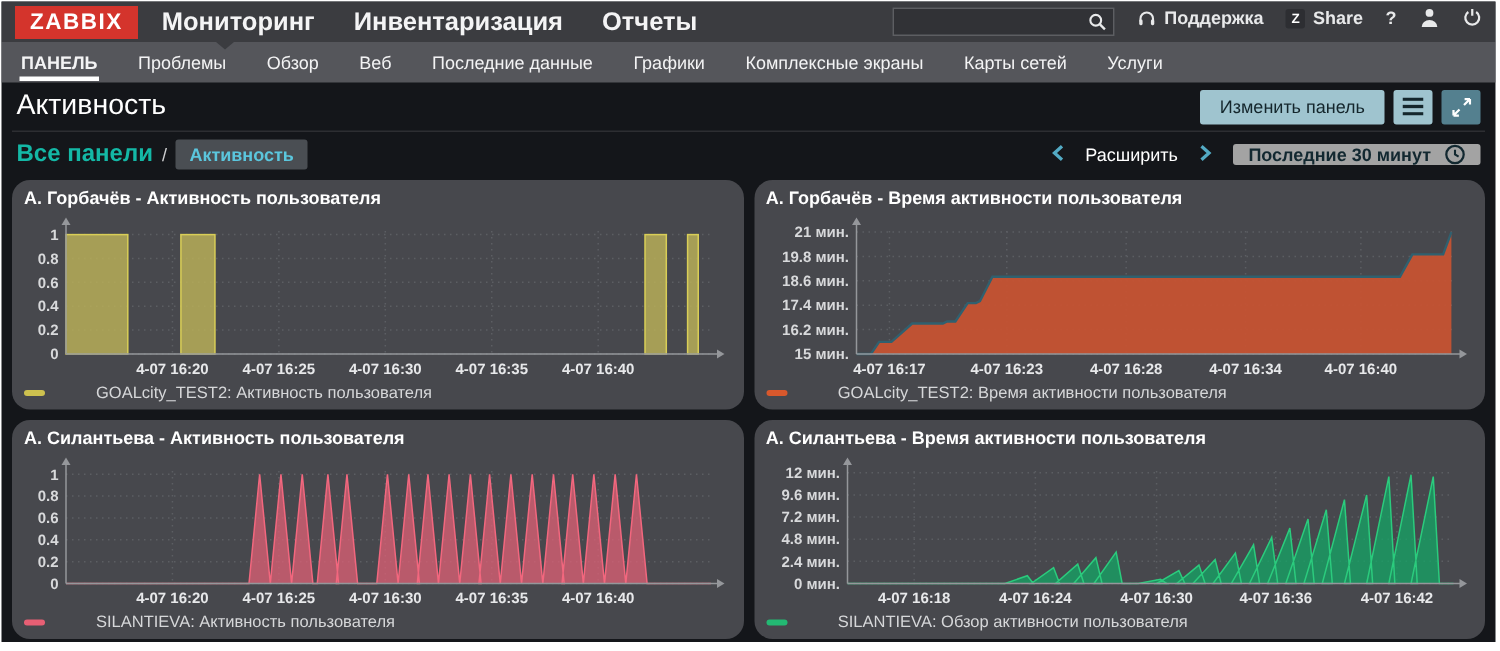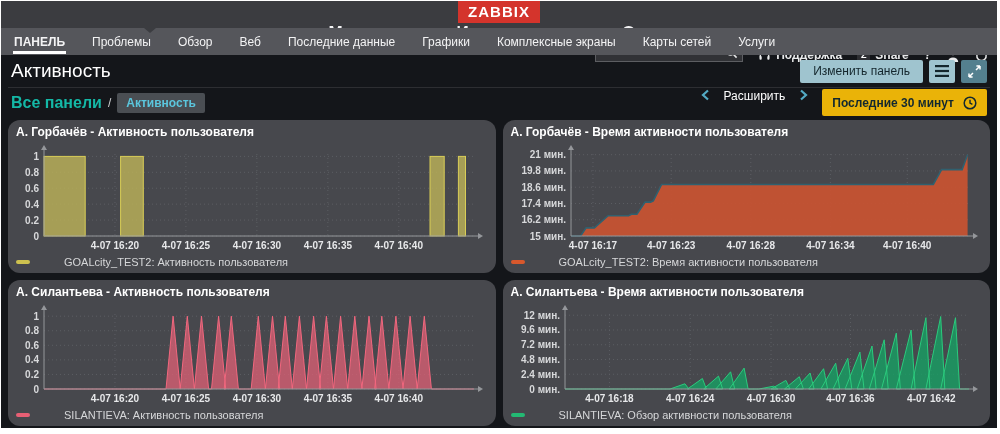--- a/index.html
+++ b/index.html
@@ -1,24 +1,24 @@
 <!DOCTYPE html>
 <html><head>
 <meta charset="utf-8">
 <style>
   * { margin:0; padding:0; box-sizing:border-box; }
   html,body { width:1000px; height:434px; background:#ffffff; font-family:"Liberation Sans", sans-serif; overflow:hidden; }
   .app { position:absolute; top:1px; left:1px; width:996px; height:427px; background:#14161a; overflow:hidden; }
 
   
-  .topbar { height:27px; background:#3b3c40; display:flex; align-items:center; padding:0 9px;flex-direction:column; }
+  .topbar { height:27px; background:#3b3c40; display:flex; align-items:center; padding:0 9px; }
   .logo { background:#d4342c; color:#fff; font-weight:bold; font-size:15px; letter-spacing:1px; padding:2px 10px 3px; line-height:17px; }
   .topnav { display:flex; gap:26px; margin-left:16px; }
   .topnav .nav-item { color:#f4f4f5; font-size:17px; font-weight:bold; cursor:pointer; }
-  .topbar-right { margin-left:auto; display:flex; align-items:flex-end; gap:15px; }
+  .topbar-right { margin-left:auto; display:flex; align-items:flex-start; gap:15px; }
   .search { width:148px; height:19px; background:#313236; border:1px solid #5d5e62; display:flex; align-items:center; padding:0 4px; }
   .search input { flex:1; background:transparent; border:none; outline:none; color:#eee; font-size:11px; min-width:0; }
   .tb-item { display:flex; align-items:center; gap:5px; color:#e8e9ea; font-size:12px; font-weight:bold; cursor:pointer; }
   .zbox { background:#2d2e32; color:#fff; font-size:9px; font-weight:bold; width:13px; height:13px; display:flex; align-items:center; justify-content:center; border-radius:2px; }
   .icn { display:inline-flex; }
 
   
   .subnav { height:27px; background:#55565b; display:flex; align-items:center; padding:0 12px; gap:25px; position:relative; }
   .notch { position:absolute; top:0; left:143px; width:0; height:0; border-left:6px solid transparent; border-right:6px solid transparent; border-top:5px solid #3b3c40; }
   .tab { color:#f3f3f4; font-size:12px; cursor:pointer; position:relative; padding:5px 1px; }
@@ -34,21 +34,21 @@
   .icon-btn { width:26px; padding:0; justify-content:center; }
   .icon-btn.dark { background:#54808f; }
 
   .crumb-row { height:29px; display:flex; align-items:center; padding:0 3px; }
   .crumb-link { color:#14b8a6; font-size:16px; font-weight:bold; cursor:pointer; }
   .crumb-sep { color:#cfd0d2; font-size:12px; margin:0 6px; }
   .crumb-chip { background:#4a4e53; color:#5bc6dd; font-size:12px; font-weight:bold; padding:3px 9px; border-radius:2px; cursor:pointer; }
   .time-controls { margin-left:auto; display:flex; align-items:flex-start; gap:14px; }
   .chev { cursor:pointer; display:flex; }
   .zoomout { color:#fff; font-size:12px; cursor:pointer; }
-  .time-btn { background:#eab308; color:#122830; font-size:12px; font-weight:bold; height:27px; border:none; border-radius:2px; padding:0 10px; display:flex; align-items:center; gap:9px; cursor:pointer; font-family:inherit; }
+  .time-btn { background:#a3a3a3; color:#122830; font-size:12px; font-weight:bold; height:14px; border:none; border-radius:2px; padding:0 10px; display:flex; align-items:center; gap:9px; cursor:pointer; font-family:inherit; }
 
   
   .grid { display:grid; grid-template-columns:1fr 1fr; grid-template-rows:153px 146px; gap:7px; margin-top:3px; }
   .widget { background:#47484d; border-radius:12px; padding:5px 8px 3px; display:flex; flex-direction:column; overflow:hidden; }
   .widget-title { color:#fff; font-size:12px; font-weight:bold; height:19px; flex:none; }
   .chart { flex:1; min-height:0; }
   .legend { height:17px; flex:none; display:flex; align-items:center; font-size:11px; color:#d6d7d9;gap:28px; }
   .swatch { width:14px; height:4px; border-radius:2px; margin-right:6px; flex:none; }
 
   

